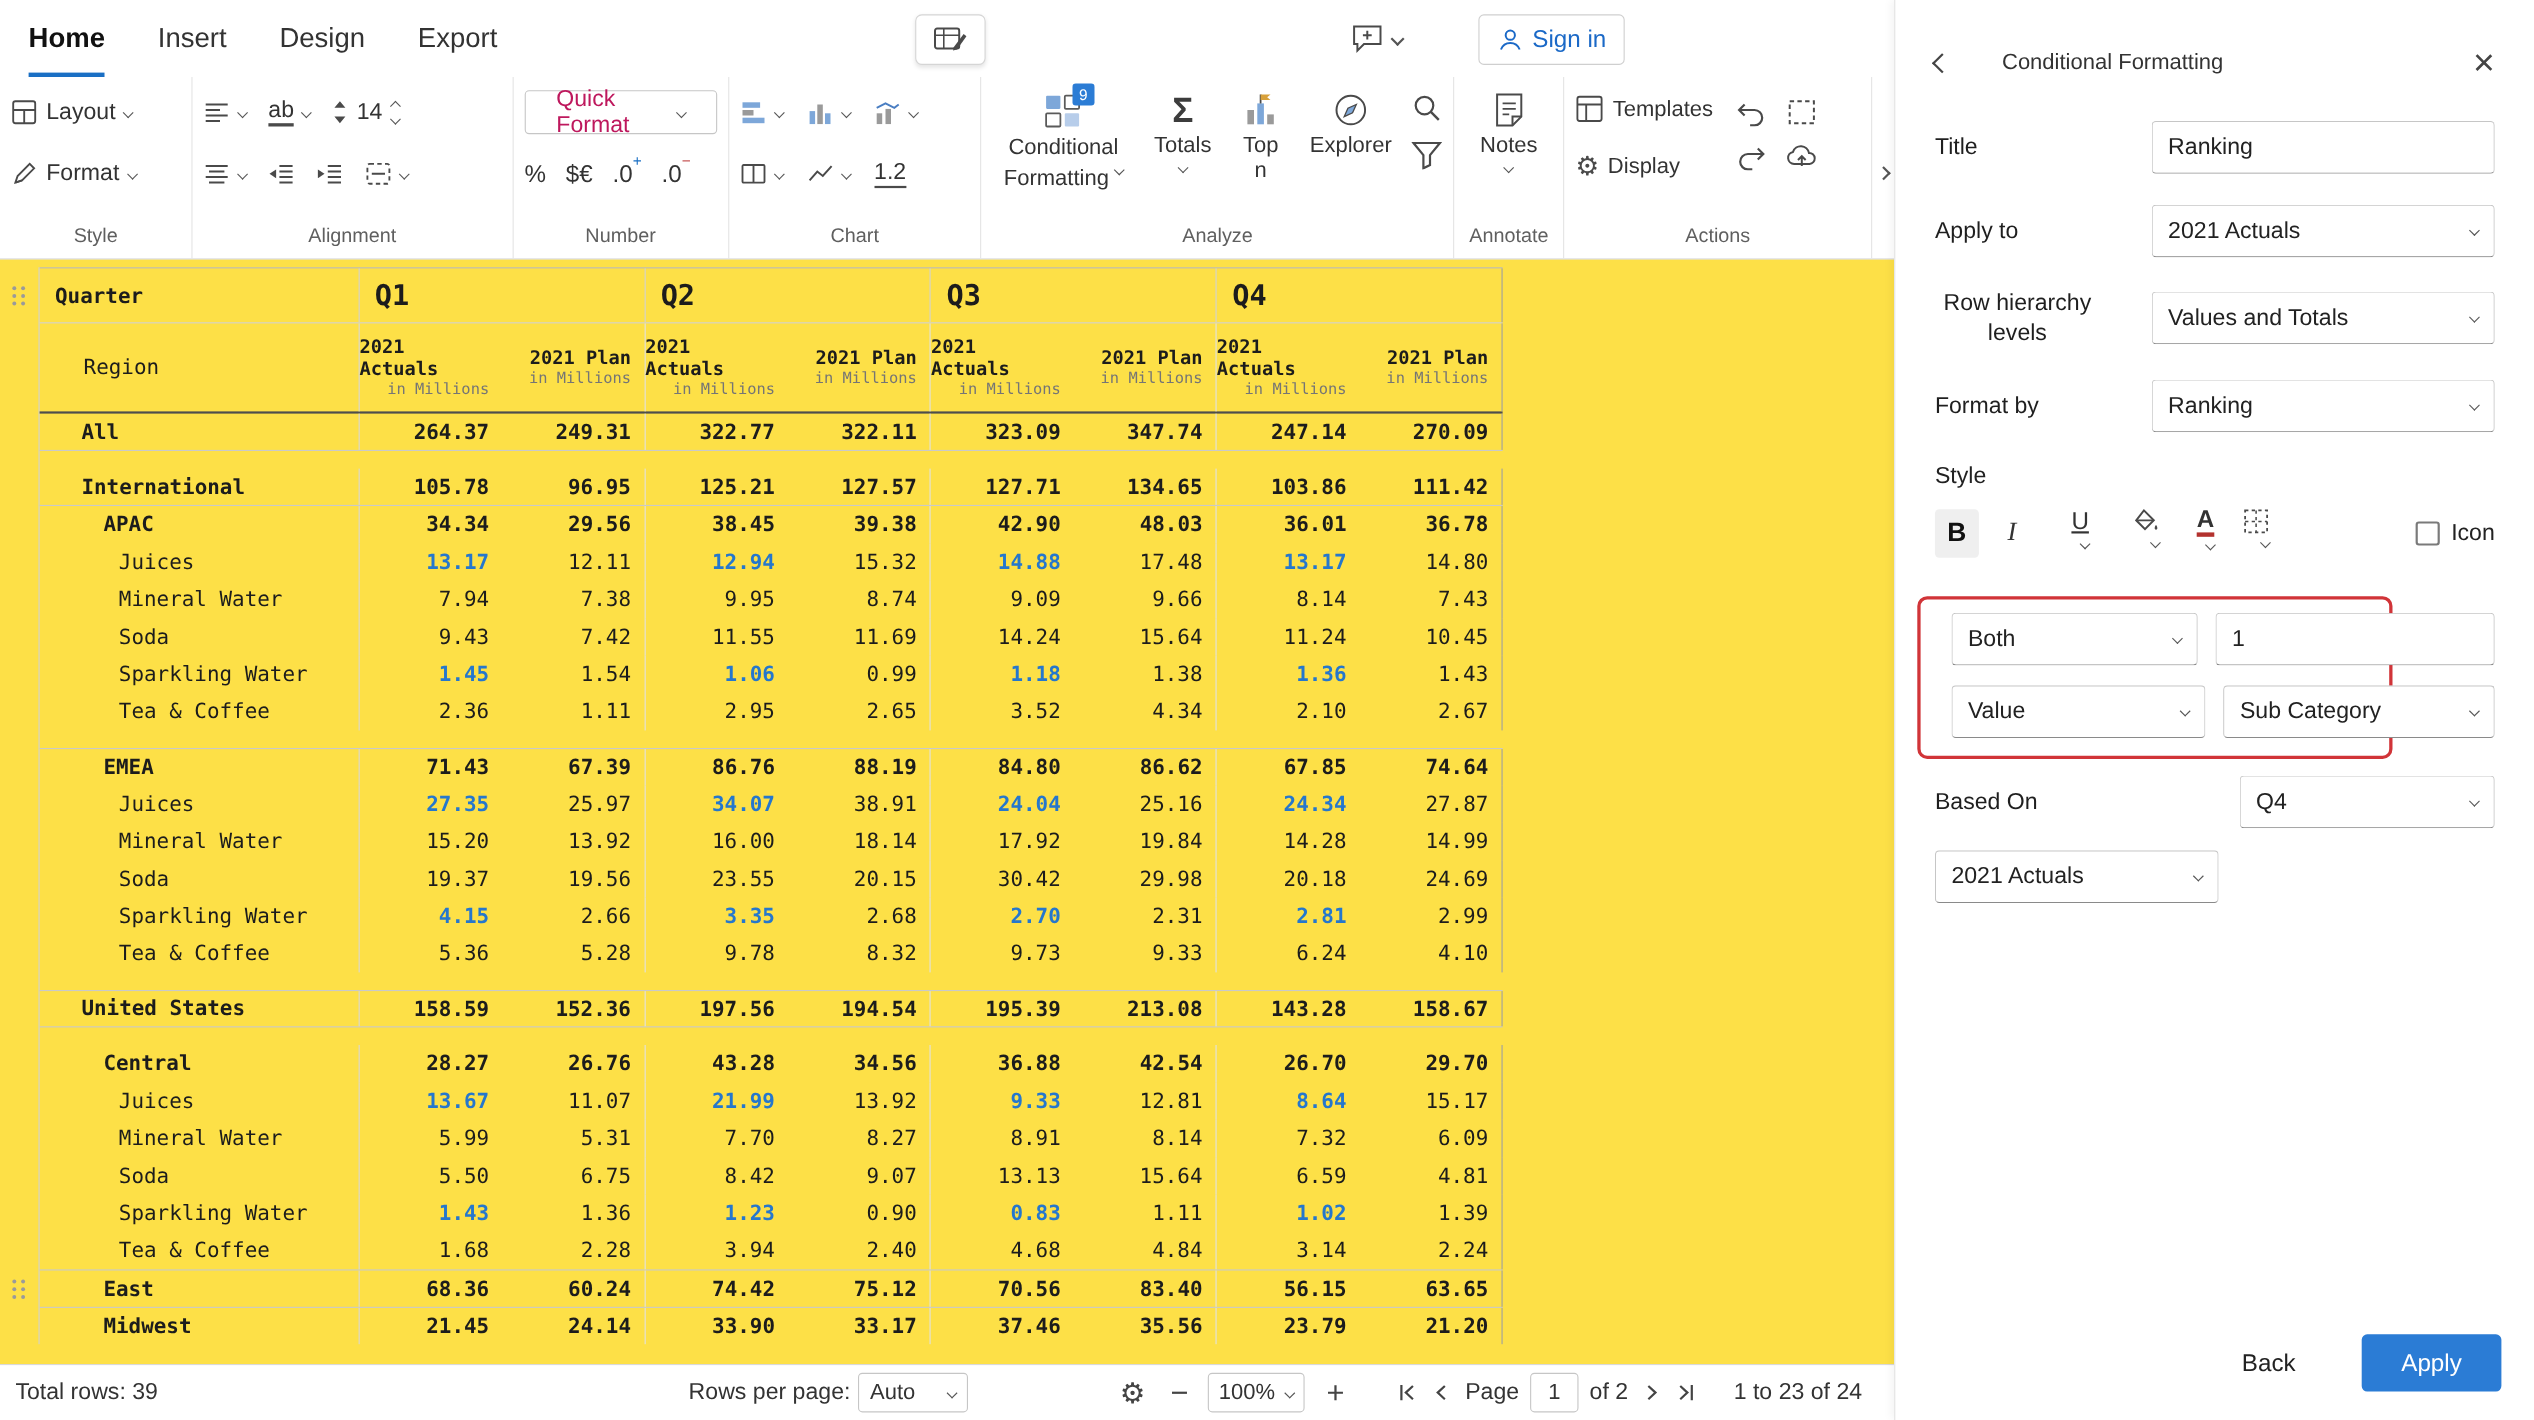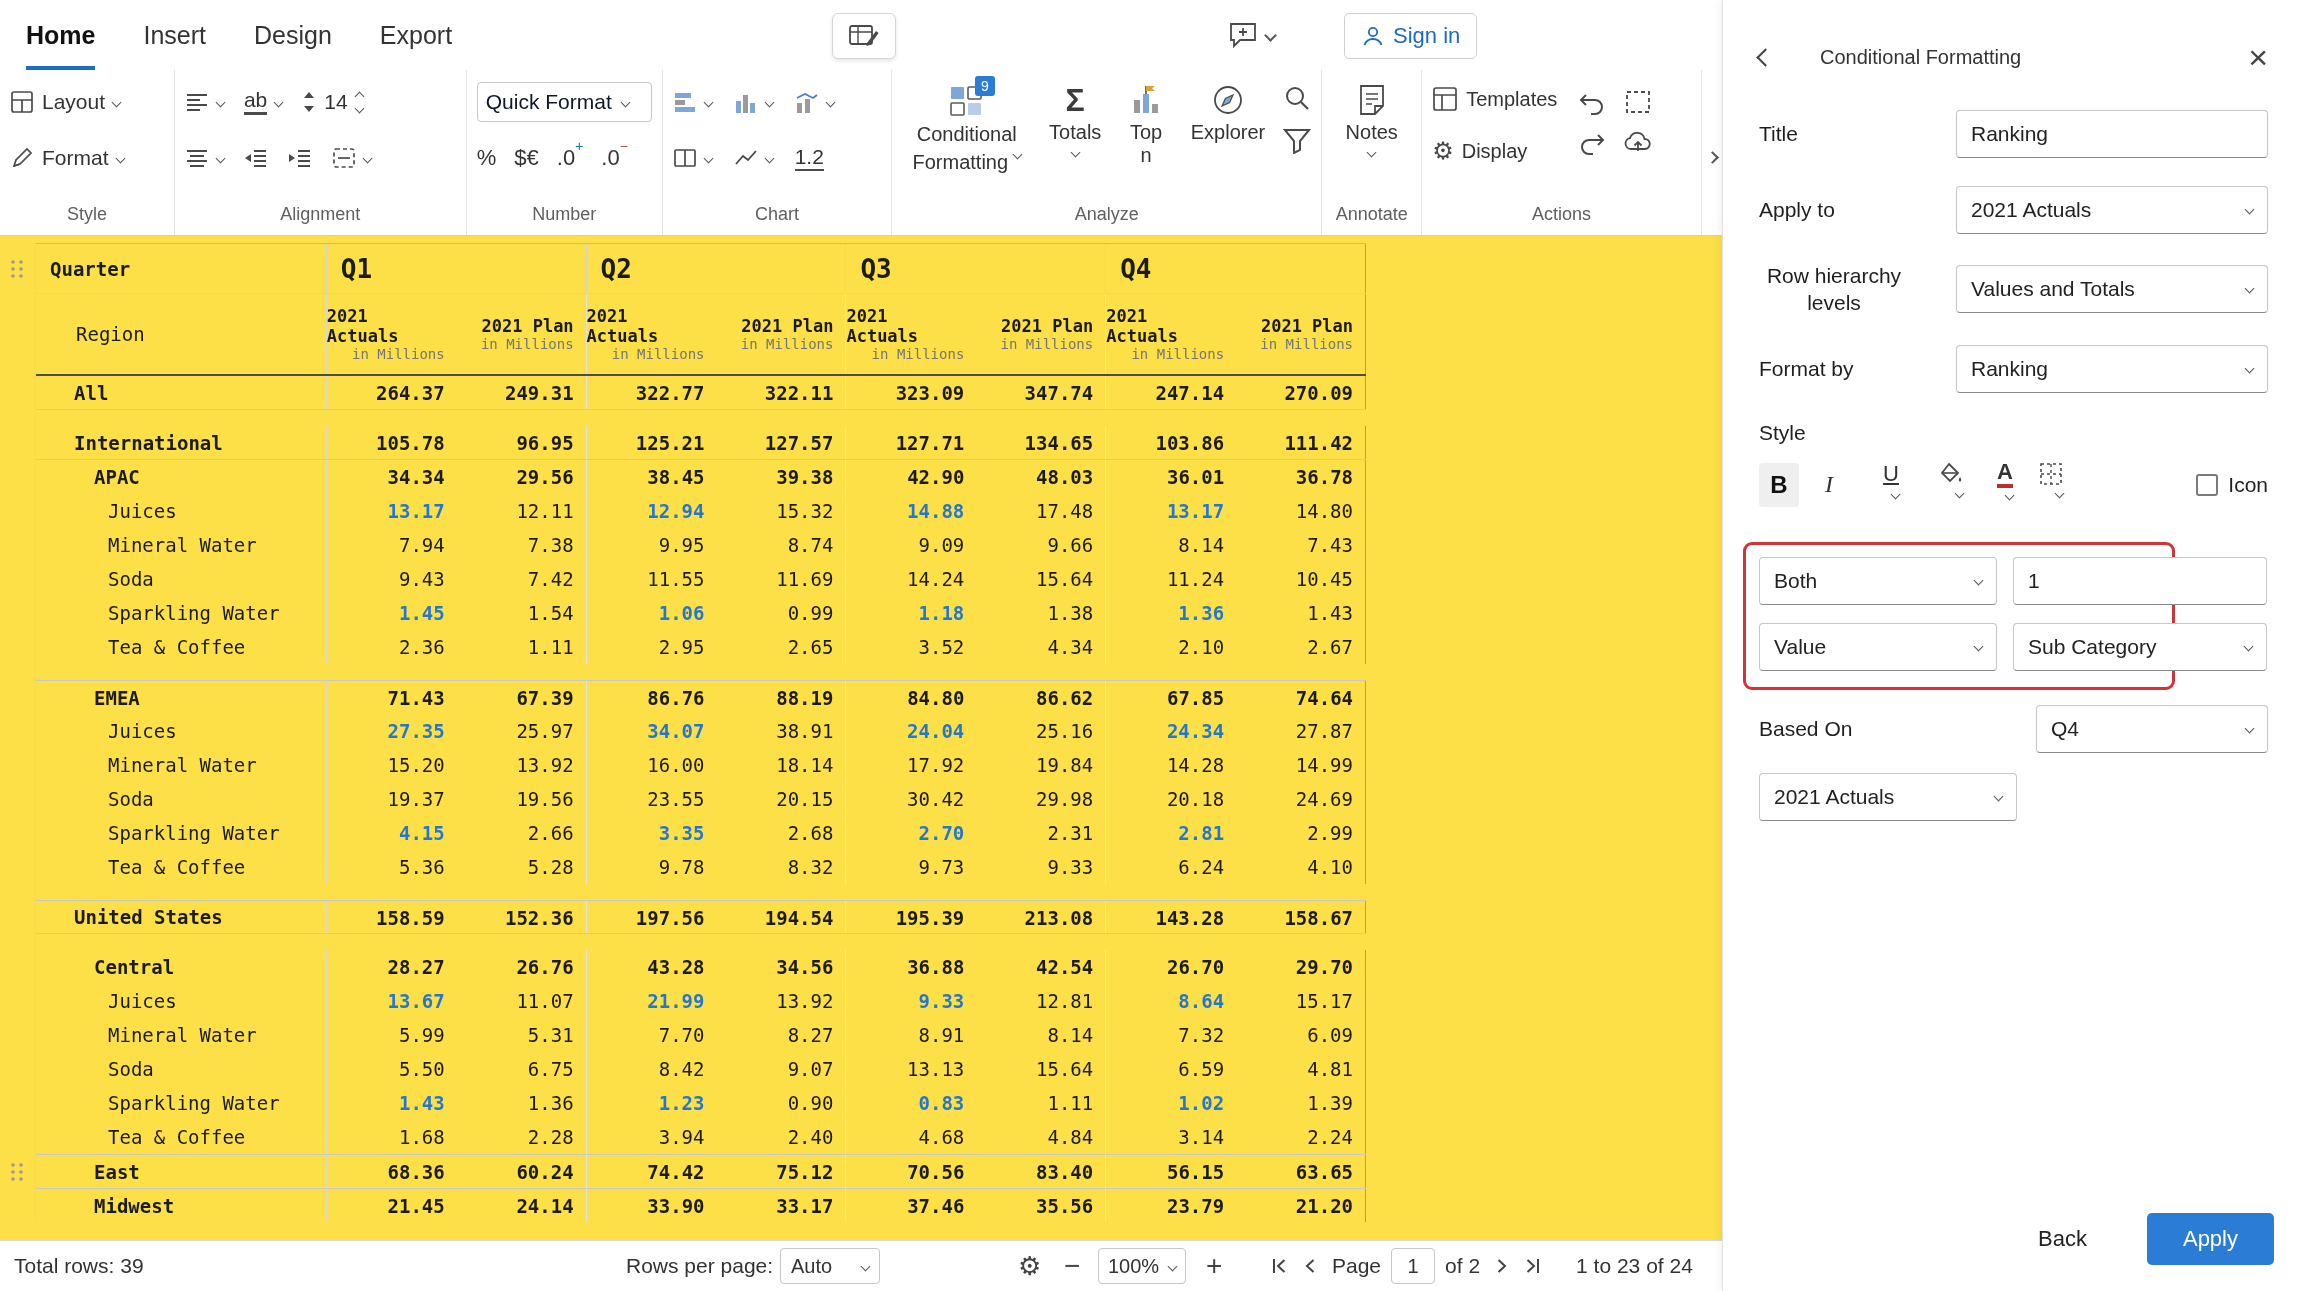--- a/index.html
+++ b/index.html
@@ -32,22 +32,22 @@
   .signin-btn{left:1344px;height:46px;padding:0 16px;border:1px solid #cfcfcf;border-radius:5px;gap:8px;
     color:#1b69c7;font-size:22px;}
 
   
   .ribbon{height:166px;display:flex;border-bottom:1px solid #d0d0d0;flex:none;}
   .rib-group{display:flex;flex-direction:column;border-right:1px solid #e4e4e4;padding:12px 10px 2px;}
   .rib-label{margin-top:auto;text-align:center;font-size:18px;color:#5f5f5f;padding:4px 0 8px;}
   .rib-col{display:flex;flex-direction:column;gap:16px;}
   .rib-btn{display:flex;align-items:center;gap:8px;font-size:21px;color:#333;cursor:pointer;height:40px;}
   .icon{display:inline-flex;align-items:center;justify-content:center;flex:none;}
-  .qf-box{border:1px solid #c6c6c6;border-radius:4px;padding:5px 8px;display:flex;align-items:center;gap:10px;
-    font-size:21px;color:#0f172a;height:40px;}
+  .qf-box{border:1px solid #c6c6c6;border-radius:4px;padding:5px 28px;display:flex;align-items:center;gap:10px;
+    font-size:21px;color:#be185d;height:40px;}
   .numfmt-row{display:flex;gap:18px;align-items:center;height:40px;font-size:22px;color:#333;}
   .numfmt-row sup{font-size:14px;position:relative;top:-6px;}
   .sup-plus{color:#1a6fc4;} .sup-minus{color:#c24a4a;}
   .tall-row{display:flex;gap:8px;align-items:flex-start;}
   .tall-btn{display:flex;flex-direction:column;align-items:center;gap:5px;font-size:20px;color:#333;
     padding:2px 10px;cursor:pointer;text-align:center;line-height:1.15;}
   .cf-icon-wrap{position:relative;width:40px;height:34px;}
   .badge{position:absolute;top:-8px;right:-8px;min-width:20px;height:20px;background:var(--applyblue);color:#fff;
     font-size:14px;border-radius:3px;display:flex;align-items:center;justify-content:center;padding:0 3px;}
   .sigma{font-size:32px;font-weight:bold;color:#3c3c3c;line-height:1;}
@@ -124,21 +124,21 @@
   .st-i{font-size:24px;font-style:italic;font-family:"Liberation Serif","DejaVu Serif",serif;}
   .st-u{font-size:22px;text-decoration:underline;}
   .st-a{font-size:22px;font-weight:bold;border-bottom:4px solid #b3322e;line-height:1.1;}
   .with-chev{display:flex;align-items:flex-end;gap:4px;}
   .with-chev .chev{margin-bottom:10px;}
   .icon-check{display:flex;align-items:center;gap:10px;margin-left:auto;font-size:21px;}
   .checkbox{width:22px;height:22px;border:2px solid #7a7a7a;border-radius:3px;background:#fff;cursor:pointer;}
   .rules{position:relative;margin-top:46px;}
   .red-annotation{position:absolute;left:-16px;top:-15px;width:432px;height:148px;border:3px solid var(--red);
     border-radius:9px;pointer-events:none;}
-  .rule-row{display:flex;gap:16px;margin-bottom:18px;}
+  .rule-row{display:flex;gap:16px;margin-bottom:18px;margin-left:15px;}
   .rule-row .p-control.first{width:238px;}
   .rule-row .p-control.second{width:254px;}
   .based-row{display:flex;align-items:center;justify-content:space-between;margin-top:34px;}
   .based-row .p-control{width:232px;}
   .measure-dd{margin-top:20px;width:258px;}
   .p-footer{position:absolute;bottom:26px;right:30px;display:flex;align-items:center;gap:26px;}
   .back-btn{font-size:22px;color:#222;padding:12px 34px;border:none;background:transparent;cursor:pointer;
     font-family:inherit;}
   .apply-btn{font-size:22px;color:#fff;background:var(--applyblue);border:none;border-radius:5px;
     padding:13px 36px;cursor:pointer;font-family:inherit;}

